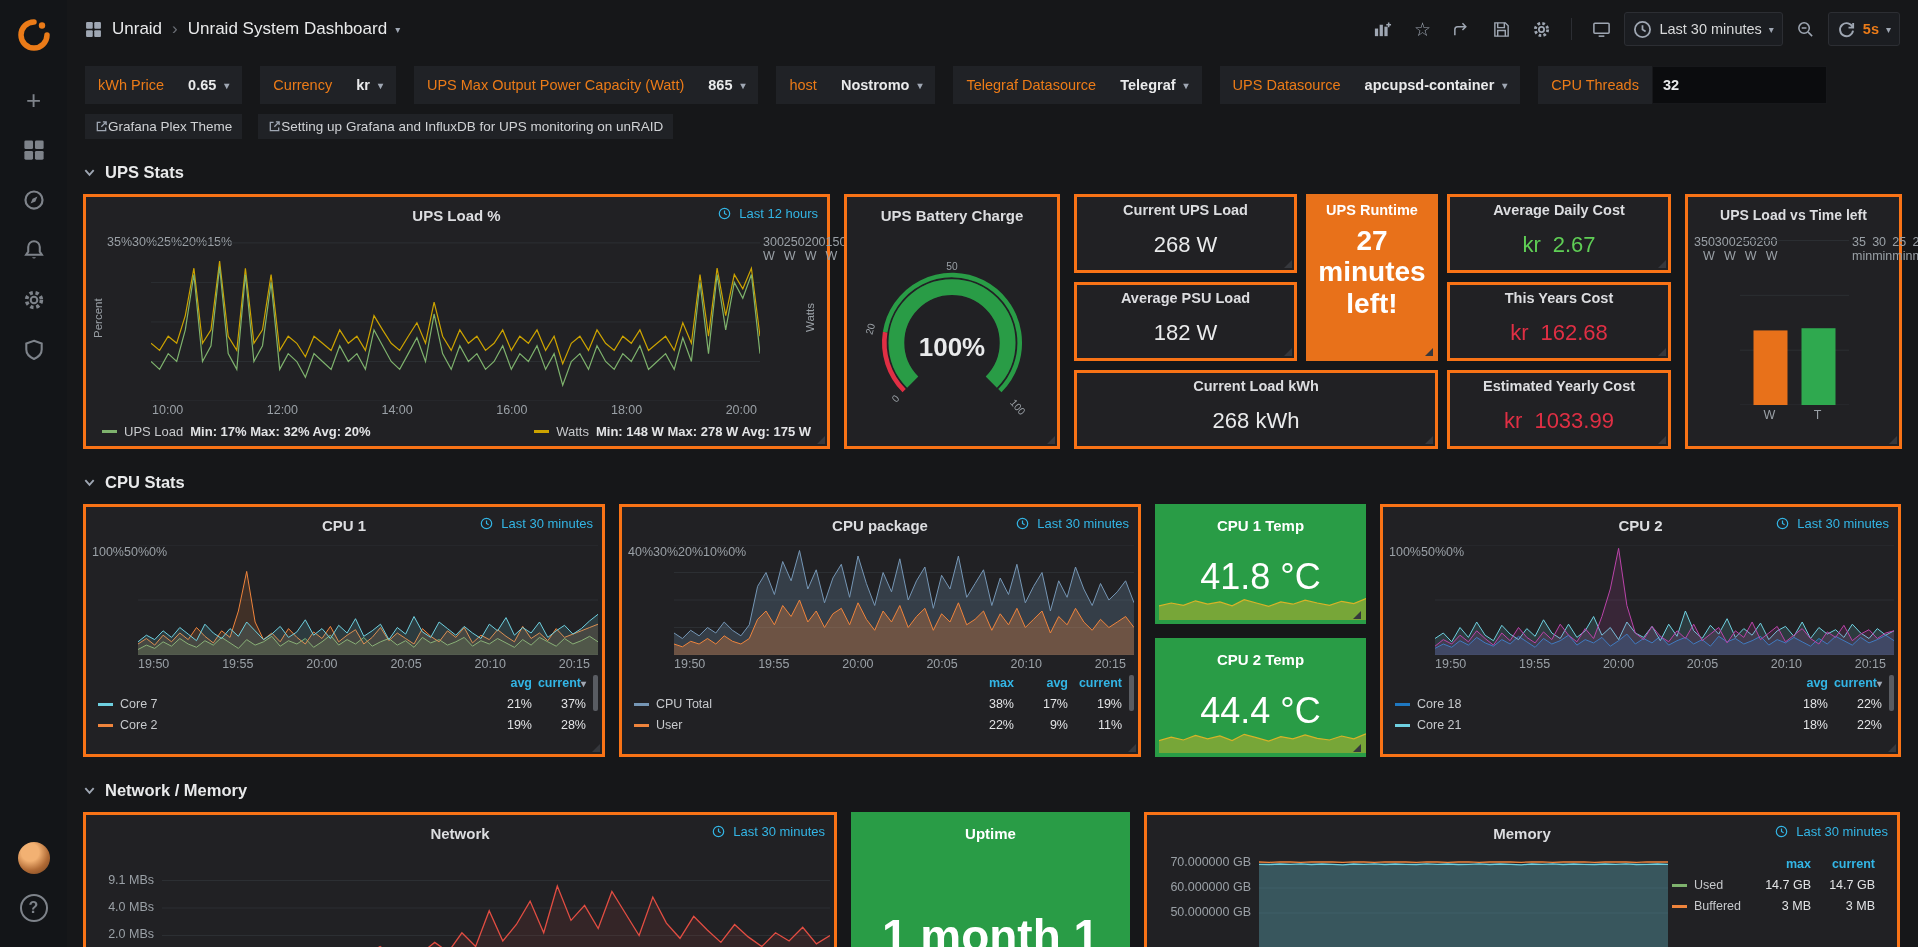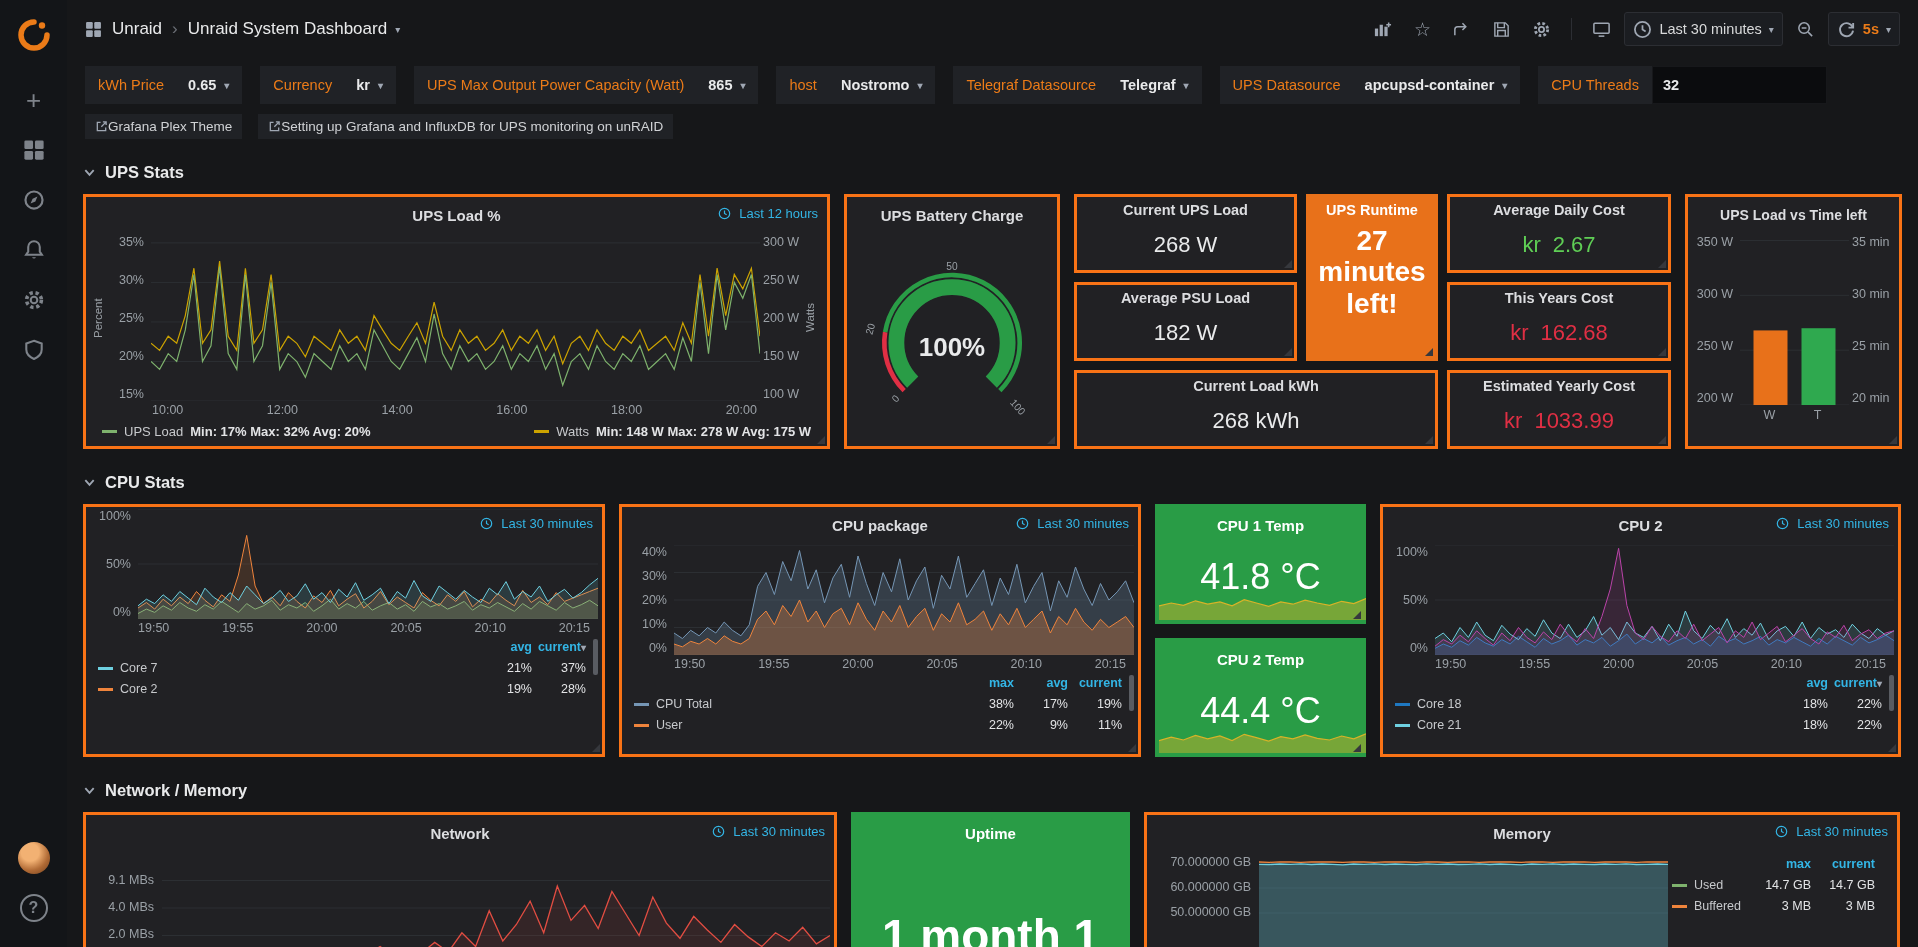--- a/index.html
+++ b/index.html
@@ -50,21 +50,21 @@
 .rowhead{display:flex;align-items:center;gap:9px;margin:24px 0 12px;color:#e9eaeb;font-size:16.5px;font-weight:bold;cursor:pointer}
 .rowhead svg{width:13px;height:13px;color:#9fa7b3}
 .prow{display:flex;gap:14px;align-items:flex-start}
 .panel{position:relative;background:#212124;border:3px solid #f97316;flex:none;display:flex;flex-direction:column}
 .panel::after{content:"";position:absolute;right:2px;bottom:2px;border-left:8px solid transparent;border-bottom:8px solid #36383d}
 .phead{height:36px;flex:none;display:flex;align-items:center;justify-content:center;font-size:15px;font-weight:bold;color:#dcdde0;cursor:pointer}
 .badge{position:absolute;top:9px;right:9px;display:flex;align-items:center;gap:8px;color:#33b5e5;font-size:13px;cursor:pointer;z-index:2}
 .badge svg{width:13px;height:13px}
 
 .gbody{display:flex;min-height:0;padding:2px 8px 0 6px}
-.ycol{flex:none;display:flex;flex-direction:column;justify-content:space-between;font-size:12.5px;color:#9aa0a6;text-align:right;padding:0 7px 0 0}
+.ycol{flex:none;display:flex;flex-direction:row;justify-content:space-between;font-size:12.5px;color:#9aa0a6;text-align:right;padding:0 7px 0 0}
 .yr{text-align:left;padding:0 0 0 7px}
 .ytitle{flex:none;writing-mode:vertical-rl;transform:rotate(180deg);text-align:center;font-size:11.5px;color:#9aa0a6;width:15px}
 .plot{flex:1;position:relative;min-width:0}
 .xrow{display:flex;justify-content:space-between;font-size:12.5px;color:#9aa0a6;flex:none;padding-top:3px}
 .yabs{position:absolute;right:8px;font-size:12.5px;color:#9aa0a6}
 
 .legend1{display:flex;justify-content:space-between;padding:7px 16px 0;font-size:13px;color:#c7c9cc}
 .litem{display:flex;align-items:center;gap:7px;cursor:pointer}
 .lstats{color:#e3e4e6;font-weight:bold}
 .ltable{position:relative;padding:5px 16px 0 12px;font-size:12.5px;flex:1}
@@ -489,20 +489,23 @@
 
       <div class="rowhead">
         <svg viewBox="0 0 14 14" fill="none" stroke="currentColor" stroke-width="2">
             <path d="M2.5 4.5L7 9.5l4.5-5"></path>
           </svg>
         <span>CPU Stats</span>
       </div>
       <div class="prow">
 
         <div class="panel" style="width:522px;height:253px">
+          <div class="phead">
+              <span>CPU 1</span>
+            </div>
           <div class="badge">
             <svg viewBox="0 0 14 14" fill="none" stroke="currentColor" stroke-width="1.3">
                 <circle cx="7" cy="7" r="5.6"></circle>
                 <path d="M7 3.8V7l2.3 1.4"></path>
               </svg>
             <span>Last 30 minutes</span>
           </div>
           <div class="gbody" style="height:112px">
             <div class="ycol" style="width:46px">
               <span>100%</span>

